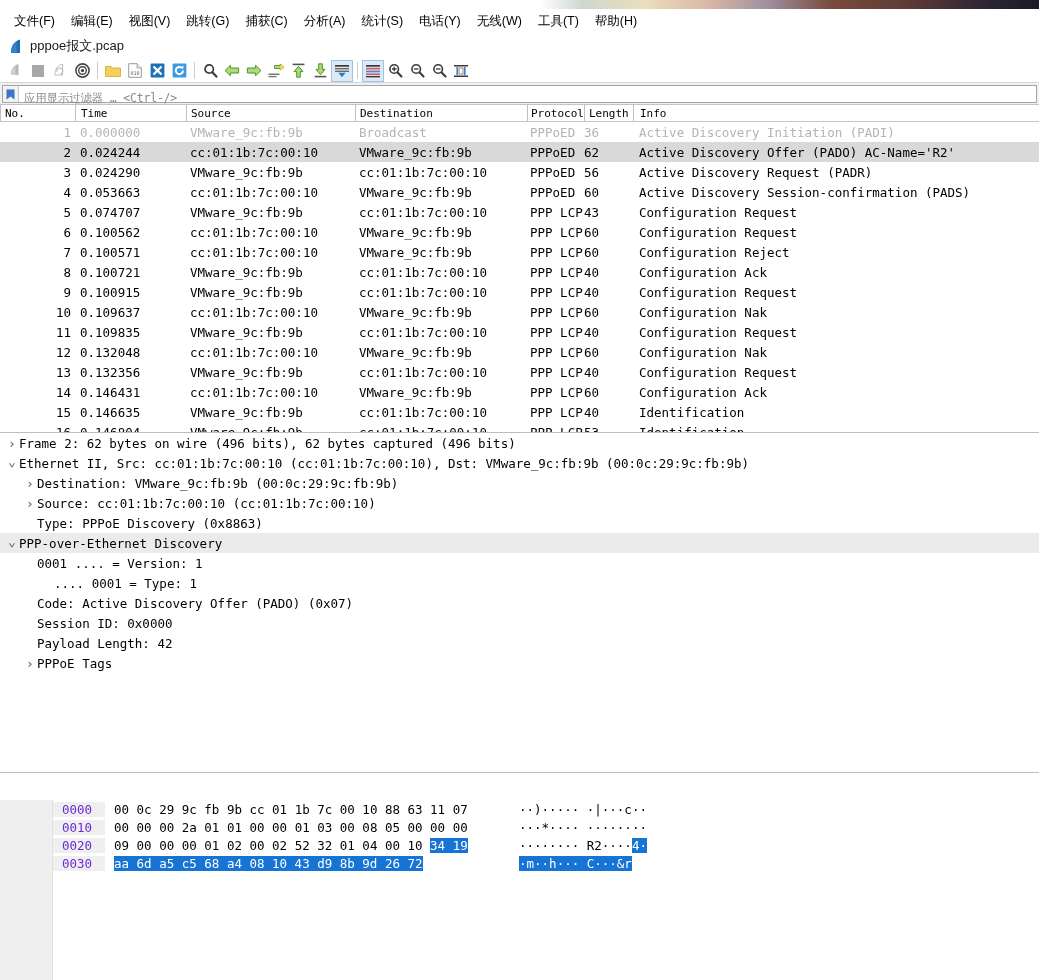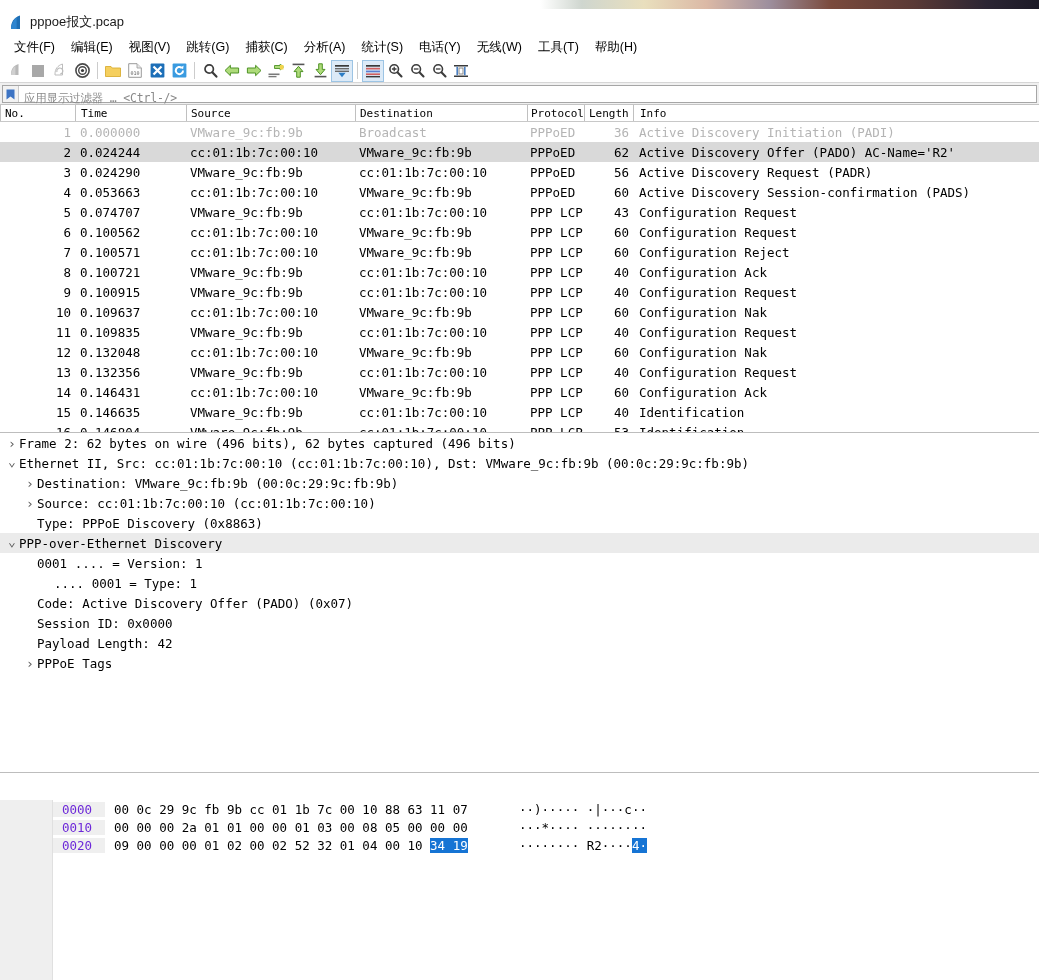--- a/index.html
+++ b/index.html
@@ -98,21 +98,21 @@
     font-family:"DejaVu Sans Mono","Liberation Mono",monospace;
     font-size:12.5px;color:#000;white-space:nowrap;
   }
   .prow.dim{color:#b4b4b4;}
   .prow.sel{background:#d9d9d9;}
   .c-no{width:75px;text-align:right;padding-right:4px;box-sizing:border-box;overflow:hidden;}
   .c-time{width:111px;padding-left:5px;box-sizing:border-box;overflow:hidden;}
   .c-src{width:169px;padding-left:4px;box-sizing:border-box;overflow:hidden;}
   .c-dst{width:172px;padding-left:4px;box-sizing:border-box;overflow:hidden;}
   .c-proto{width:57px;padding-left:3px;box-sizing:border-box;overflow:hidden;}
-  .c-len{width:49px;text-align:right;padding-right:4px;box-sizing:border-box;overflow:hidden;}
+  .c-len{width:49px;text-align:left;padding-right:4px;box-sizing:border-box;overflow:hidden;}
   .c-info{flex:1;padding-left:6px;box-sizing:border-box;overflow:hidden;}
   
   #detail-pane{
     height:339px;background:#ffffff;overflow:hidden;position:relative;
     border-bottom:1px solid #bdbdbd;
   }
   .drow{
     height:20px;display:flex;align-items:center;
     font-family:"DejaVu Sans Mono","Liberation Mono",monospace;
     font-size:12.5px;color:#000;white-space:nowrap;
@@ -146,45 +146,45 @@
   .hx{padding:0;}
   .selbg{background:#1674d4;color:#ffffff;}
 </style>
 </head>
 <body>
 
 <div id="desktop-top"></div>
 <div id="desktop-left"></div>
 
 <div id="app-window">
-
-  <div id="title-bar">
-    <span class="shark-fin">
-      <svg width="14" height="15" viewBox="0 0 14 15">
-        <path d="M2,14 L2,13 C2,7 5,2.5 11,0.5 L11,14 Z" fill="#1f6fb5"></path>
-        <path d="M2,14 L2,13 C2.6,8.6 4.4,4.8 7.6,2.2 L7.6,14 Z" fill="#2f86d0"></path>
-      </svg>
-    </span>
-    <span id="window-title">pppoe报文.pcap</span>
-  </div>
 
   <div id="menu-bar">
     <div class="menu-item">文件(F)</div>
     <div class="menu-item">编辑(E)</div>
     <div class="menu-item">视图(V)</div>
     <div class="menu-item">跳转(G)</div>
     <div class="menu-item">捕获(C)</div>
     <div class="menu-item">分析(A)</div>
     <div class="menu-item">统计(S)</div>
     <div class="menu-item">电话(Y)</div>
     <div class="menu-item">无线(W)</div>
     <div class="menu-item">工具(T)</div>
     <div class="menu-item">帮助(H)</div>
   </div>
 
+  <div id="title-bar">
+    <span class="shark-fin">
+      <svg width="14" height="15" viewBox="0 0 14 15">
+        <path d="M2,14 L2,13 C2,7 5,2.5 11,0.5 L11,14 Z" fill="#1f6fb5"></path>
+        <path d="M2,14 L2,13 C2.6,8.6 4.4,4.8 7.6,2.2 L7.6,14 Z" fill="#2f86d0"></path>
+      </svg>
+    </span>
+    <span id="window-title">pppoe报文.pcap</span>
+  </div>
+
   <div id="toolbar">
     <div class="tb">
       <svg width="15" height="15" viewBox="0 0 15 15">
           <path d="M2,12 L2,11 C2,6 4.6,2.6 9.5,1 L9.5,12 Z" fill="#b8b8b8"></path>
           <path d="M2,12 C2.5,8 3.9,5 6.4,2.9 L6.4,12 Z" fill="#d0d0d0"></path>
         </svg>
     </div>
     <div class="tb">
       <svg width="12" height="12" viewBox="0 0 12 12">
           <rect x="0" y="0" width="12" height="12" fill="#a8a8a8"></rect>
@@ -549,16 +549,21 @@
         <div class="hrow">
           <div class="h-off">0010</div>
           <div class="h-hex"><span class="hx">00 00 00 2a 01 01 00 00</span>  <span class="hx">01 03 00 08 05 00 00 00</span></div>
           <div class="h-asc"><span>···*···· ········</span></div>
         </div>
         <div class="hrow">
           <div class="h-off">0020</div>
           <div class="h-hex"><span class="hx">09 00 00 00 01 02 00 02</span>  <span class="hx">52 32 01 04 00 10</span> <span class="hx selbg">34 19</span></div>
           <div class="h-asc"><span>········ R2····</span><span class="selbg">4·</span></div>
         </div>
+        <div class="hrow">
+          <div class="h-off">0030</div>
+          <div class="h-hex"><span class="hx selbg">aa 6d a5 c5 68 a4 08 10  43 d9 8b 9d 26 72</span></div>
+          <div class="h-asc"><span class="selbg">·m··h··· C···&amp;r</span></div>
+        </div>
       </div>
   </div>
 
 </div>
 
 </body></html>

